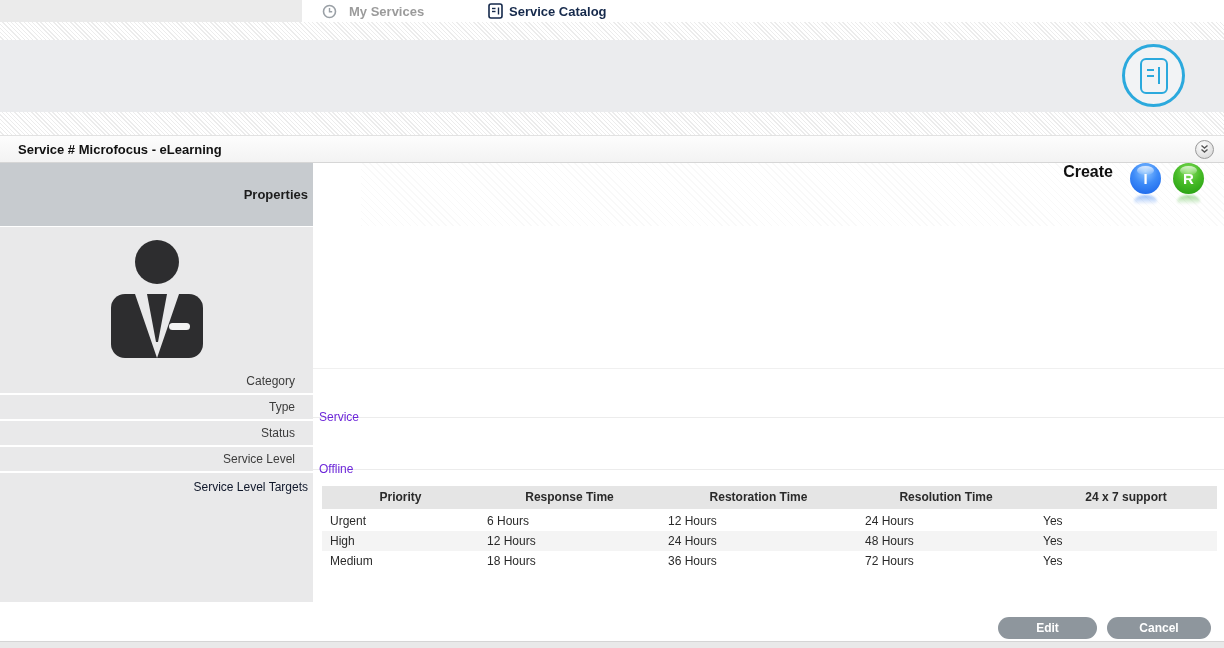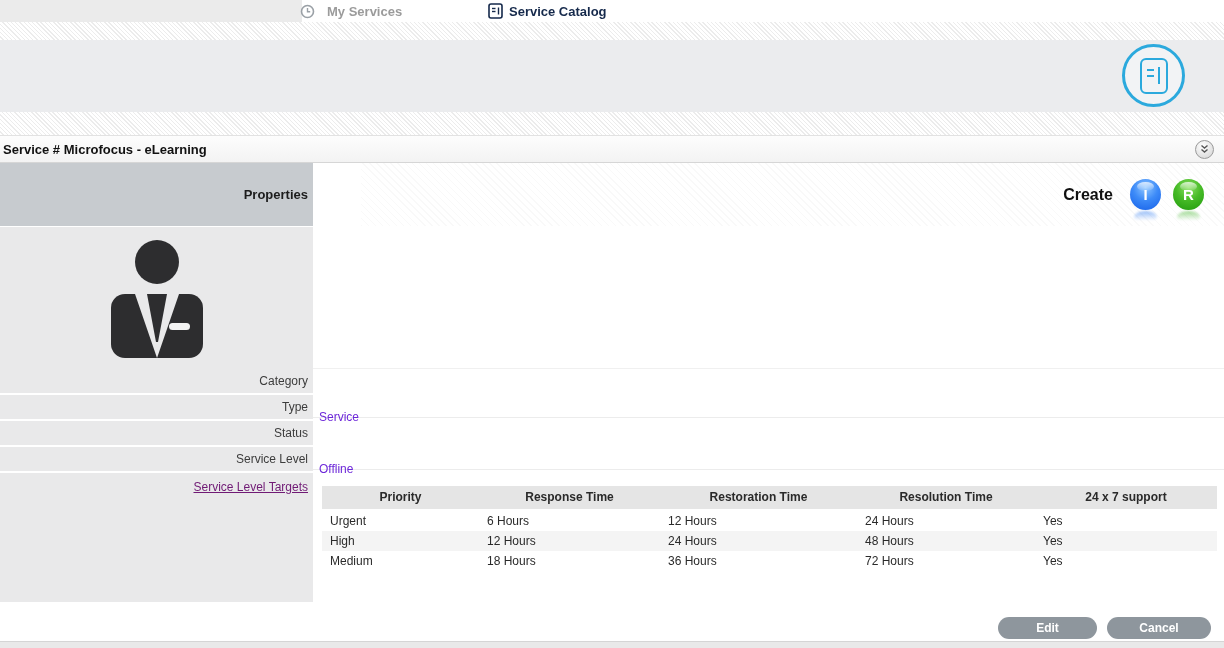--- a/index.html
+++ b/index.html
@@ -2,76 +2,76 @@
 <html><head>
 <meta charset="utf-8">
 <style>
   * { margin:0; padding:0; box-sizing:border-box; }
   html,body { width:1224px; height:648px; overflow:hidden; }
   body { font-family:"Liberation Sans", sans-serif; background:#ffffff; position:relative; }
 
   
   .topbar { height:22px; background:linear-gradient(to right,#ebebeb 302px,#ffffff 302px); position:relative; }
   .tab { position:absolute; top:0; height:22px; display:flex; align-items:center; gap:6px; font-weight:bold; font-size:13px; cursor:pointer; }
-  .tab.inactive { left:300px; color:#9b9b9b;gap:12px; }
+  .tab.inactive { left:322px; color:#9b9b9b;gap:12px; }
   .tab.active   { left:488px; color:#15294b; }
 
   
   .stripe { background:repeating-linear-gradient(45deg,#ffffff 0 2px,#ececec 2px 3px); }
   .stripe-1 { height:18px; }
   .stripe-2 { height:23px; }
 
   
   .banner { height:72px; background:#ebecee; position:relative; }
   .circle-btn { position:absolute; right:39px; top:4px; width:63px; height:63px; border-radius:50%;
                 border:3px solid #2ba9dd; background:#f2f3f5; display:flex; align-items:center; justify-content:center; cursor:pointer; }
 
   
   .svc-header { height:28px; background:linear-gradient(#fdfdfd,#f3f3f3); border-top:1px solid #e2e2e2;
                 border-bottom:1px solid #d6d6d6; display:flex; align-items:center; position:relative; }
-  .svc-title { margin-left:3px; font-weight:bold; font-size:13px; color:#111; }
+  .svc-title { margin-left:18px; font-weight:bold; font-size:13px; color:#111; }
   .collapse-btn { position:absolute; right:10px; top:4px; width:19px; height:19px; border-radius:50%;
                   background:radial-gradient(circle at 40% 30%,#ffffff,#d2d2d2); border:1px solid #9a9a9a;
                   display:flex; align-items:center; justify-content:center; cursor:pointer; }
 
   
   .row { display:flex; width:100%; }
   .lcell { width:313px; flex:0 0 313px; }
   .rcell { flex:1; min-width:0; }
 
   .prop-row { height:63px;gap:48px; }
   .prop-row .lcell { background:#c7cbcf; display:flex; align-items:center; justify-content:flex-end;
                      padding-right:5px; font-weight:bold; font-size:13px; color:#1c1c1c; }
   .prop-row .rcell { background:repeating-linear-gradient(45deg,rgba(0,0,0,0.022) 0 1px,transparent 1px 5px),#ffffff;
-                     display:flex; align-items:center; justify-content:flex-end; padding-right:20px;padding-left:8px; }
+                     display:flex; align-items:flex-start; justify-content:flex-end; padding-right:20px;padding-left:8px; }
   .create-label { font-weight:bold; font-size:16px; color:#101010; margin-right:17px; }
   .orb { width:31px; height:31px; border-radius:50%; color:#fff; font-weight:bold; font-size:15px;
          display:flex; align-items:center; justify-content:center; position:relative; cursor:pointer; }
   .orb + .orb { margin-left:12px; }
   .orb-i { background:radial-gradient(circle at 50% 28%, #8ec6ff 0%, #3d8bf8 45%, #155fe8 100%); }
   .orb-r { background:radial-gradient(circle at 50% 28%, #8be063 0%, #47bb27 45%, #1f9a0c 100%); }
   .orb::before { content:""; position:absolute; top:3px; left:7px; width:17px; height:9px; border-radius:50%;
                  background:linear-gradient(rgba(255,255,255,0.75),rgba(255,255,255,0.05)); }
   .orb::after { content:""; position:absolute; top:32px; left:4px; width:23px; height:12px; border-radius:50%;
                 background:var(--refl); opacity:0.45; filter:blur(1px); }
   .orb-i { --refl:linear-gradient(#1b6ef0,transparent 80%); }
   .orb-r { --refl:linear-gradient(#2fae17,transparent 80%); }
 
   .avatar-row { height:142px; margin-top:1px; }
   .avatar-row .lcell { background:#e9e9ea; display:flex; align-items:center; justify-content:center; }
   .avatar-row .rcell { background:#fff; border-bottom:1px solid #f0f0f0; }
 
   .field-row { height:26px; }
   .field-row .lcell { background:#e9e9ea; border-bottom:2px solid #ffffff; display:flex; align-items:center;
-                      justify-content:flex-end; padding-right:5px; font-size:12px; color:#3c3c3c; }
+                      justify-content:flex-end; padding-right:18px; font-size:12px; color:#3c3c3c; }
   .field-row .rcell { background:#fff; border-bottom:1px solid #ececec; display:flex; align-items:center;
                       padding-left:6px; font-size:12px; color:#6d28d9;margin-top:48px; }
 
   .targets-row { height:129px; }
-  .targets-row .lcell { background:#e9e9ea; padding:7px 5px 0 0; text-align:right; font-size:12px; color:#701a75;text-decoration:underline; }
+  .targets-row .lcell { background:#e9e9ea; padding:7px 5px 0 0; text-align:right; font-size:12px; color:#0f172a; }
   .targets-row .rcell { background:#fff; padding:13px 7px 0 9px; }
 
   table.slt { width:100%; border-collapse:separate; border-spacing:0; table-layout:fixed; font-size:12px; color:#2a2a2a; }
   table.slt col.c1{width:157px;} table.slt col.c2{width:181px;} table.slt col.c3{width:197px;} table.slt col.c4{width:178px;}
   table.slt th { background:#e5e5e5; font-weight:bold; text-align:center; padding:4px 8px 5px 8px; border-bottom:2px solid #ffffff; }
   table.slt td { padding:3px 8px; }
   table.slt tbody tr:nth-child(even) { background:#f4f4f4; }
 
   
   .footer-area { height:39px; background:#fff; position:relative; }

